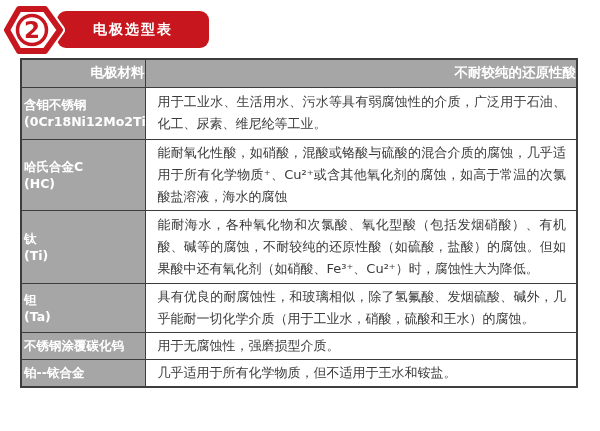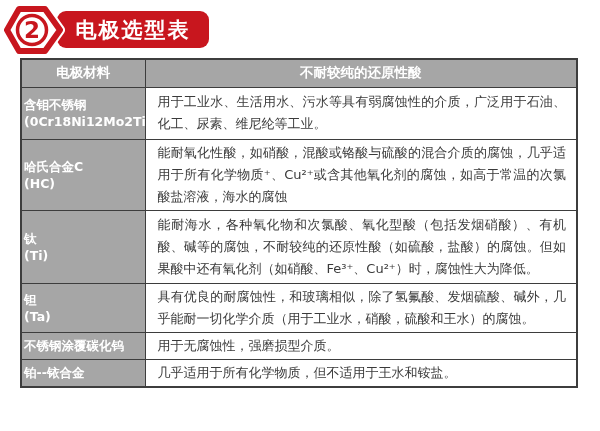--- a/index.html
+++ b/index.html
@@ -10,30 +10,30 @@
   }
   *{box-sizing:border-box;margin:0;padding:0;}
   html,body{width:600px;height:431px;background:#ffffff;overflow:hidden;
     font-family:"DejaVu Sans","Liberation Sans",sans-serif;}
   .page{position:relative;width:600px;height:431px;background:#fff;}
 
   
   .title-bar{position:absolute;left:0;top:0;width:600px;height:58px;}
   .banner{position:absolute;left:57px;top:11px;width:152px;height:37px;
     background:var(--red);border-radius:9px;display:flex;align-items:center;justify-content:center;z-index:1;}
-  .banner span{color:#ffffff;font-size:21px;font-weight:bold;letter-spacing:2px;}
+  .banner span{color:#ffffff;font-size:14px;font-weight:bold;letter-spacing:2px;}
   .badge{position:absolute;left:4px;top:5px;width:62px;height:50px;z-index:2;}
 
   
   table{position:absolute;left:20px;top:58px;width:558px;
     border-collapse:collapse;table-layout:fixed;}
   th,td{border:1px solid var(--border);}
   table{border:2px solid var(--border);}
   th{background:var(--gray);color:#ffffff;font-size:13.5px;font-weight:bold;
-    text-align:center;height:28px;}
+    text-align:right;height:28px;}
   .col-mat{width:124px;}
   td.mat{background:var(--gray);color:#ffffff;
     font-weight:bold;font-size:12.5px;line-height:17px;vertical-align:middle;padding:0 2px;}
   td.mat .mat-code:empty{display:none;}
   td.desc{background:#ffffff;color:var(--text);font-size:13px;line-height:22px;
     text-align:justify;vertical-align:middle;padding:2px 10px 2px 12px;margin-left:31px;}
 </style>
 </head>
 <body>
 

